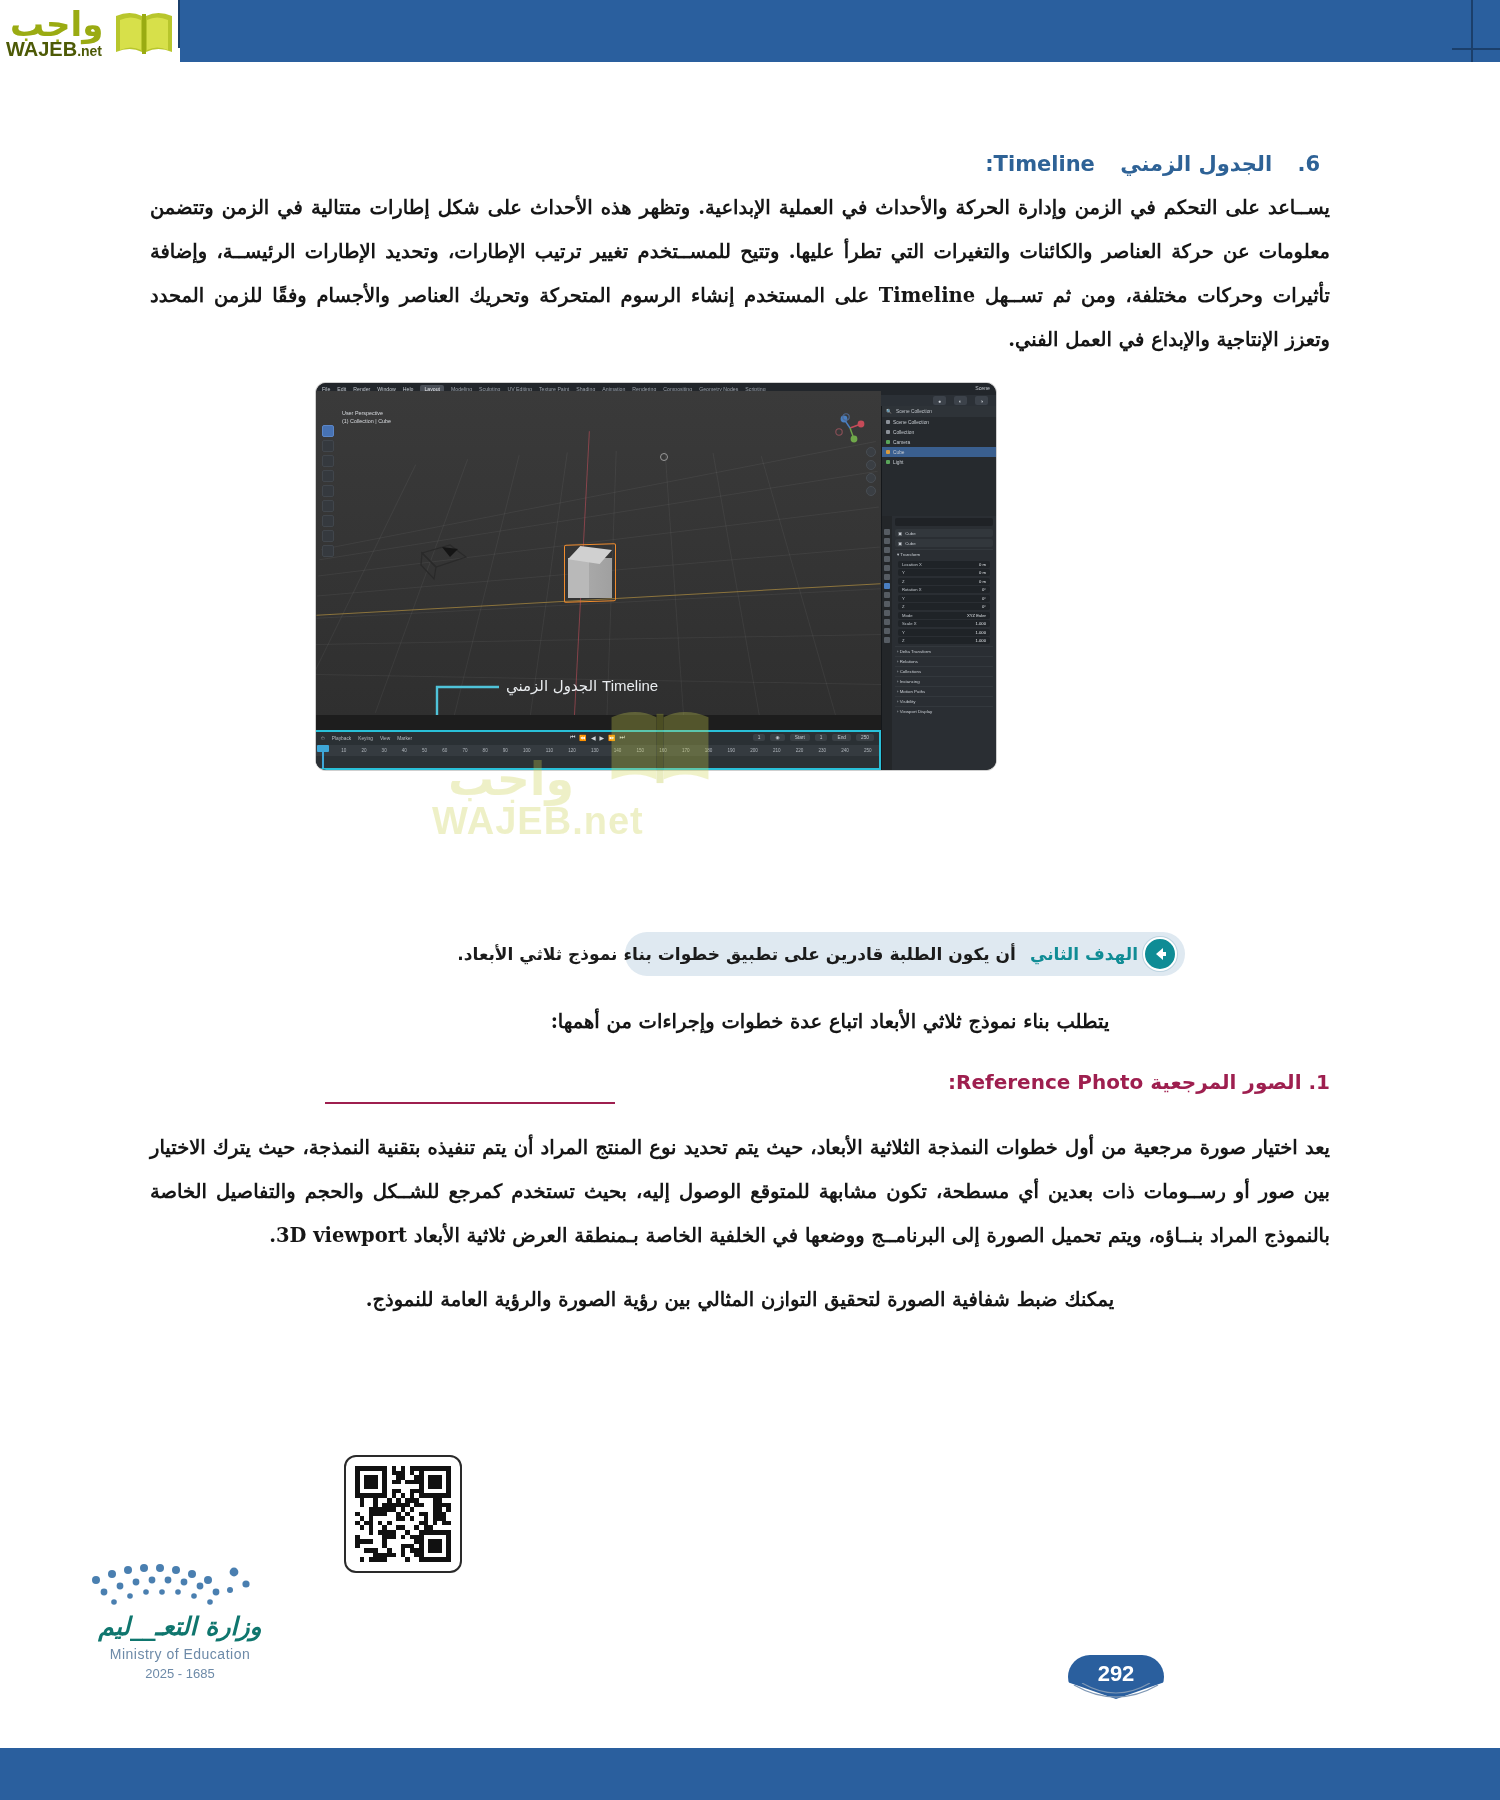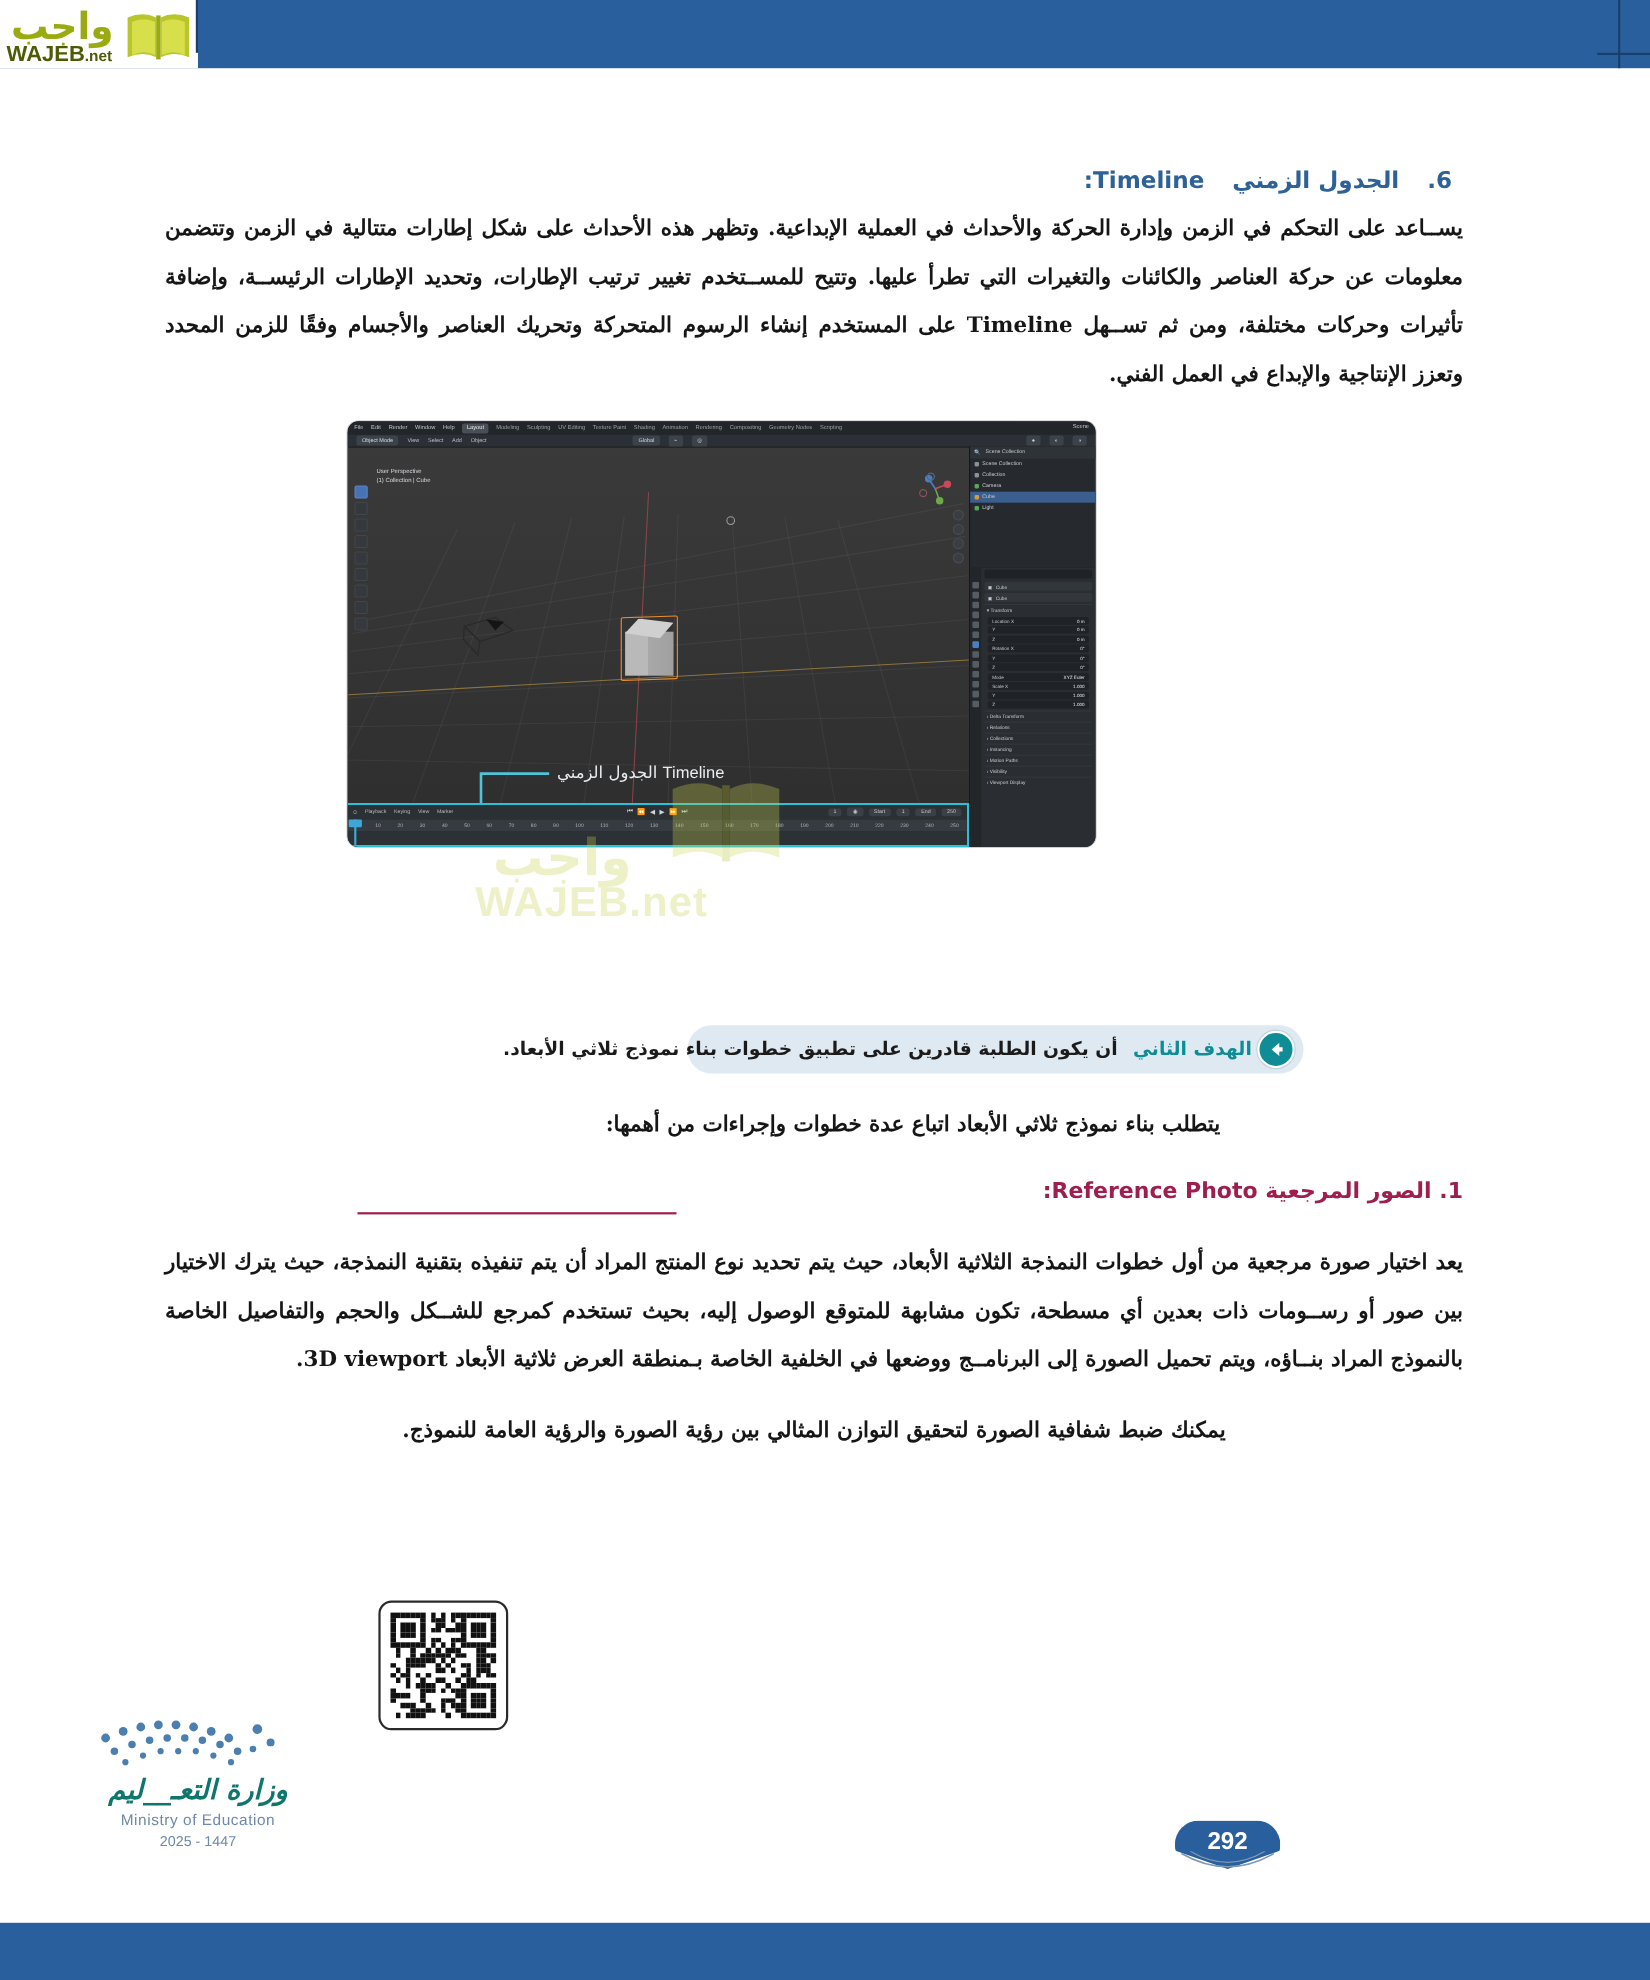--- a/index.html
+++ b/index.html
@@ -96,21 +96,21 @@
   }
   .b-tool span { font-size:5px; color:#b9bec5; white-space:nowrap; }
   .b-tool .mode {
     background:#3c424a; padding:1.5px 5px; border-radius:2px; color:#d7dbe0;
   }
   .b-tool .pill {
     background:#3c424a; padding:1.5px 5px; border-radius:2px; color:#cfd4da;
   }
 
   .b-viewport {
-    position:absolute; left:0; top:24px; width:565px; height:324px;
+    position:absolute; left:0; top:8px; width:565px; height:324px;
     background:
       linear-gradient(180deg,#3a3a3a 0%,#343434 55%,#2f2f2f 100%);
     overflow:hidden;
   }
   .vp-grid { position:absolute; inset:0; }
   .vp-line { position:absolute; background:rgba(255,255,255,0.055); }
   .vp-axis-x { position:absolute; height:1px; background:rgba(214,169,69,0.55); }
   .vp-axis-y { position:absolute; height:1px; background:rgba(190,78,90,0.55); }
 
   .vp-info {
@@ -1194,21 +1194,21 @@
           <circle cx="94" cy="42" r="2.8"></circle>
           <circle cx="110" cy="46" r="2.8"></circle>
         <circle cx="126" cy="52" r="2.8"></circle>
         <circle cx="150" cy="22" r="4.4"></circle>
           <circle cx="162" cy="34" r="3.6"></circle>
           <circle cx="146" cy="40" r="3"></circle>
       </g>
     </svg>
     <div class="moe-ar">وزارة التعـ__ليم</div>
     <div class="moe-en">Ministry of Education</div>
-    <div class="moe-yr">2025 - 1447</div>
+    <div class="moe-yr">2025 - 1685</div>
   </div>
 
   <div class="pagenum">
     <div class="oval"></div>
     <div class="txt">292</div>
     <svg class="arcs" viewBox="0 0 88 22">
       <path d="M2 2 Q44 26 86 2" fill="none" stroke="#7f98b5" stroke-width="1.4"></path>
       <path d="M10 0 Q44 20 78 0" fill="none" stroke="#7f98b5" stroke-width="1.2"></path>
     </svg>
   </div>

